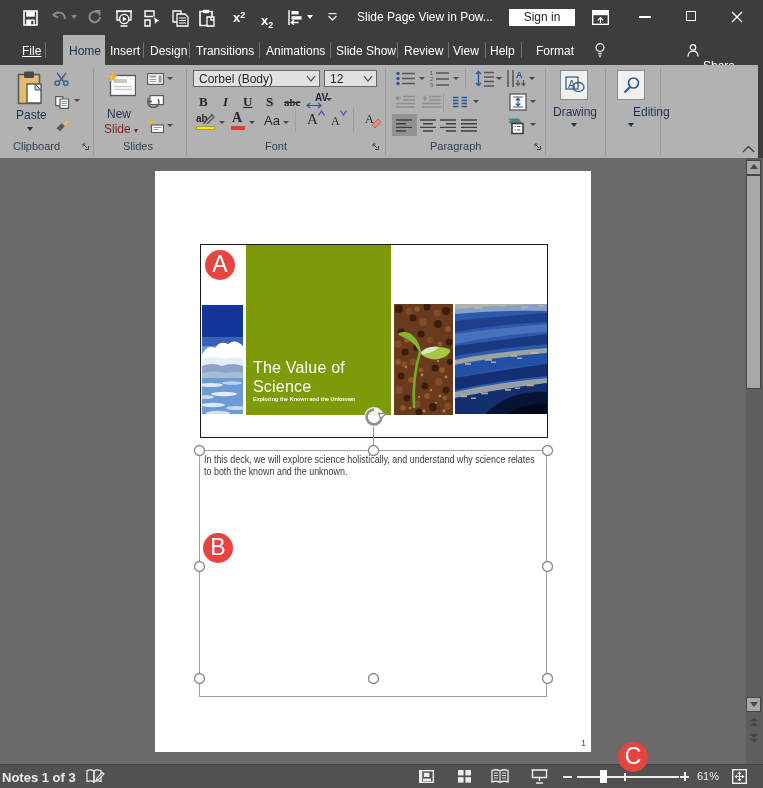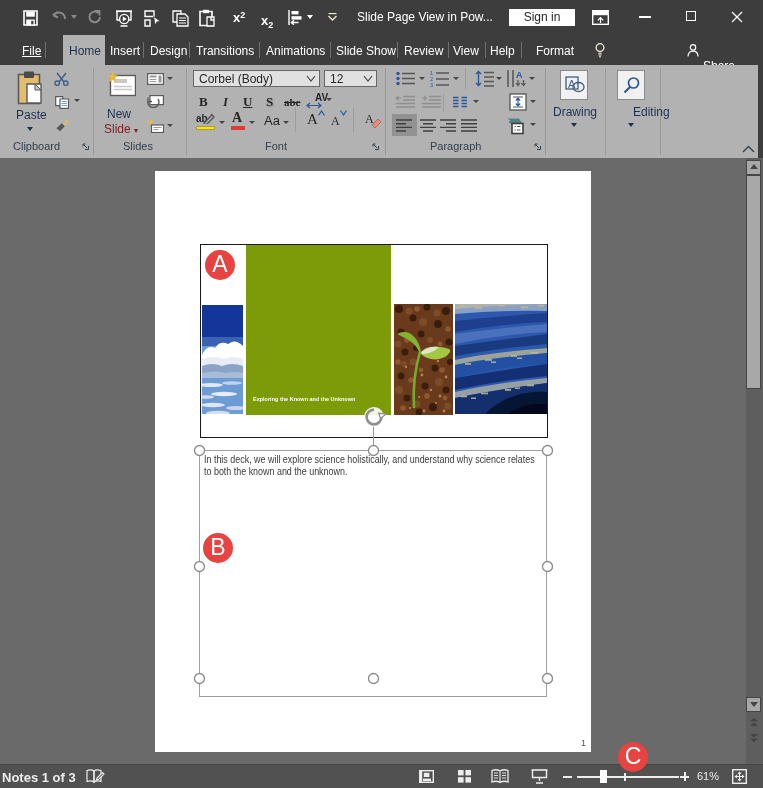--- a/index.html
+++ b/index.html
@@ -438,20 +438,21 @@
       <rect x="6" y="91.5" width="6" height="1.8"></rect>
         <rect x="26" y="88.5" width="7" height="1.8"></rect>
         <rect x="50" y="85" width="6" height="1.8"></rect>
         <rect x="72" y="80.5" width="7" height="1.8"></rect>
       <rect x="36" y="57.5" width="5" height="1.5"></rect>
         <rect x="62" y="53.5" width="5" height="1.5"></rect>
         <rect x="16" y="93.5" width="5" height="1.5"></rect>
         <rect x="60" y="83.5" width="5" height="1.5"></rect>
     </g>
   </svg>
+  <div class="abs" style="left:52px;top:113px;color:#ffffff;font-size:16px;line-height:19px;letter-spacing:0.2px;">The Value of<br>Science</div>
   <div class="abs" style="left:52px;top:151px;color:#ffffff;font-size:5.5px;font-weight:bold;">Exploring the Known and the Unknown</div>
   <div class="abs" style="left:4px;top:5px;width:30px;height:30px;border-radius:50%;background:#e64341;color:#fff;font-size:23px;text-align:center;line-height:29px;">A</div>
 </div>
 
 <div class="abs" style="left:373px;top:426px;width:1px;height:24px;background:#9a9a9a;"></div>
 <svg class="abs" style="left:361px;top:404px;" width="28" height="26" viewBox="0 0 28 26">
   <circle cx="13" cy="13" r="10" fill="#ffffff" opacity="0.9"></circle>
   <path d="M13 5.6 a7.4 7.4 0 1 0 7.4 7.4" fill="none" stroke="#8f8f8f" stroke-width="2.6"></path>
   <path d="M19.5 14.5 l-1.8 -5.2 7.4 0.6 z" fill="#ffffff" stroke="#8f8f8f" stroke-width="1.3"></path>
 </svg>

